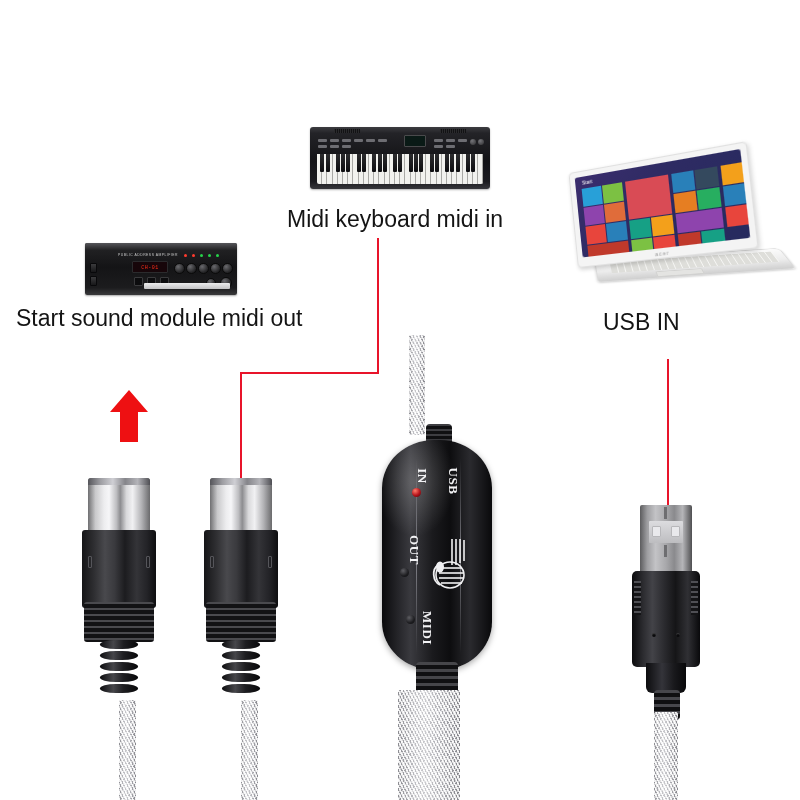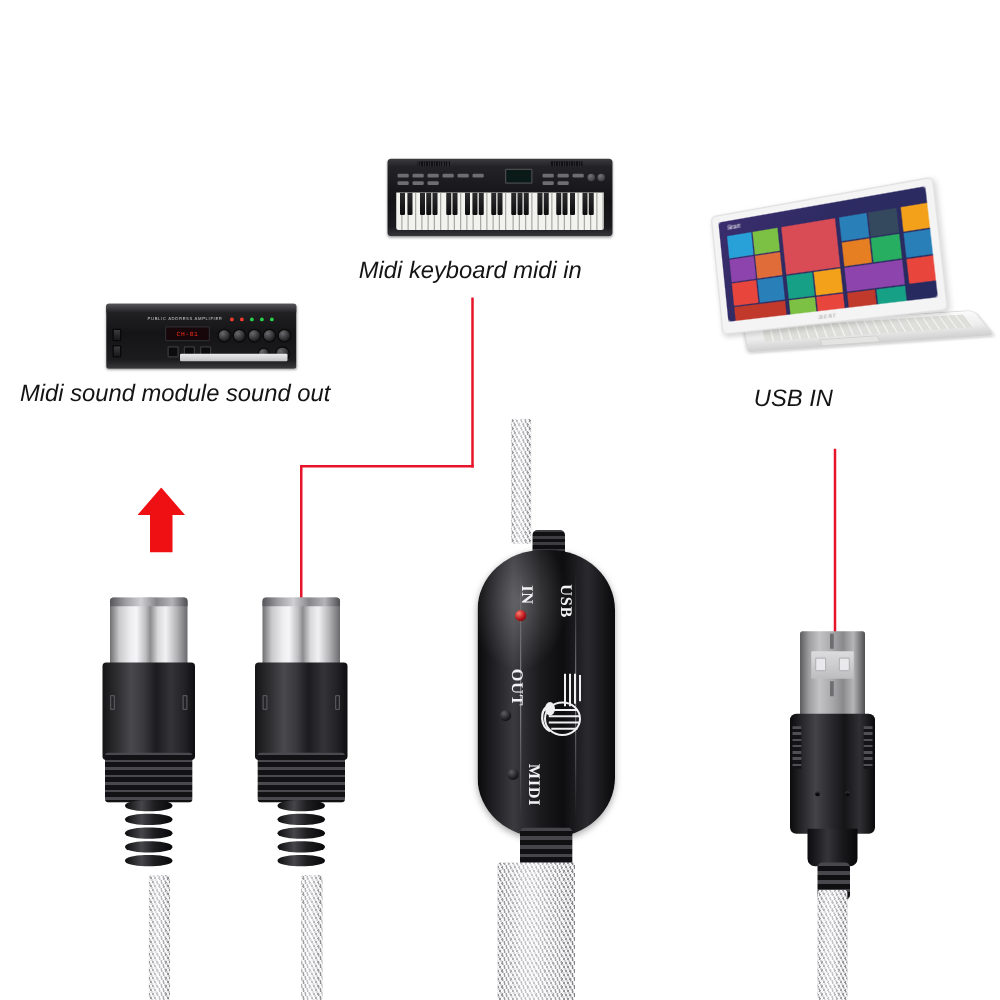--- a/index.html
+++ b/index.html
@@ -17,23 +17,22 @@
     text-align: center;
     font-size: 47px; font-weight: 400; letter-spacing: -0.5px;
     color: #ee1012;
     font-family: "Liberation Sans", sans-serif;
     white-space: nowrap;
   }
 
   
   .caption {
     position: absolute;
-    font-size: 19px; color: #141414; white-space: nowrap;
+    font-size: 23px; color: #141414; white-space: nowrap;
     font-family: "Liberation Sans", sans-serif;
-    font-style: italic;
   }
   .cap-module { left: 16px; top: 305px; }
   .cap-keyboard { left: 287px; top: 206px; }
   .cap-usb { left: 603px; top: 309px; }
 
   
   .rline { position: absolute; background: #e8142a; }
   .rline-v { width: 2px; }
   .rline-h { height: 2px; }
 
@@ -279,21 +278,21 @@
       <div class="mk" style="left:86px;  top:12px; width:11px; height:11px;"></div>
       <div class="mk" style="left:98px;  top:12px; width:11px; height:11px;"></div>
       <div class="mk" style="left:110px; top:12px; width:11px; height:11px;"></div>
       <div class="mk" style="left:122px; top:12px; width:11px; height:11px;"></div>
       <div class="mk" style="left:134px; top:12px; width:11px; height:11px;"></div>
       <div class="mk" style="left:118px; top:27px; width:10px; height:10px;"></div>
       <div class="mk" style="left:132px; top:26px; width:12px; height:12px;"></div>
       <div class="mstrip"></div>
     </div>
   </div>
-  <div class="caption cap-module">Midi sound module sound out</div>
+  <div class="caption cap-module">Start sound module midi out</div>
 
   <div class="keyboard">
     <div class="kb-body"></div>
     <div class="kb-speaker" style="left:24px;"></div>
     <div class="kb-speaker" style="right:24px;"></div>
     <div class="kb-panel">
       <div class="kb-btn" style="left:0px;  top:8px;  width:9px;"></div>
       <div class="kb-btn" style="left:12px; top:8px;  width:9px;"></div>
       <div class="kb-btn" style="left:24px; top:8px;  width:9px;"></div>
       <div class="kb-btn" style="left:36px; top:8px;  width:9px;"></div>

